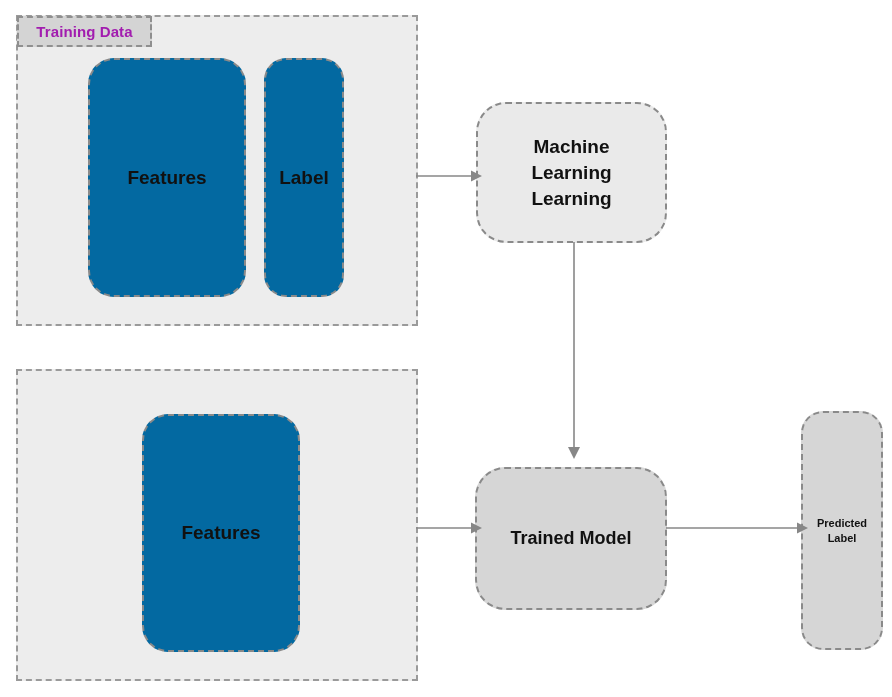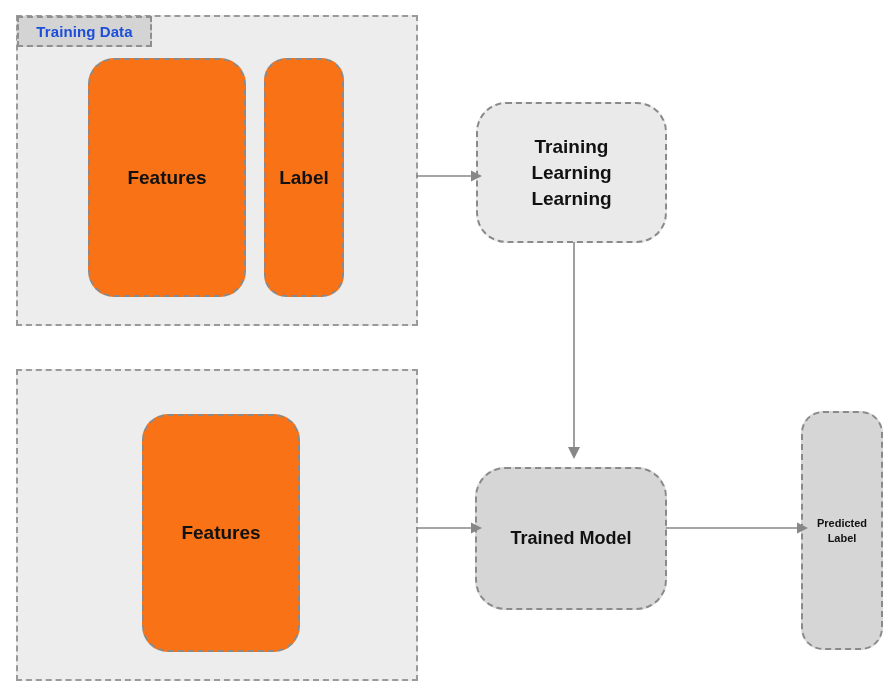--- a/index.html
+++ b/index.html
@@ -26,37 +26,37 @@
   .panel-label {
     position: absolute;
     background: #d4d4d4;
     border: 2px dashed #8f8f8f;
     box-sizing: border-box;
     display: flex;
     align-items: center;
     justify-content: center;
     font-size: 15px;
     font-weight: bold;
-    color: #1d4ed8;
+    color: #a21caf;
     letter-spacing: .1px;
   }
 
   
   .rbox {
     position: absolute;
     box-sizing: border-box;
     border: 2px dashed #8a8a8a;
     border-radius: 26px;
     display: flex;
     align-items: center;
     justify-content: center;
     text-align: center;
     color: #111111;
   }
-  .rbox.light  { background: #f97316; }
+  .rbox.light  { background: #0369a1; }
   .rbox.mid    { background: #eaeaea; }
   .rbox.dark   { background: #d6d6d6; }
 
   .t-lg   { font-size: 19px; font-weight: bold; line-height: 26px; }
   .t-md   { font-size: 18px; font-weight: bold; line-height: 25px; margin-top: 12px; }
   .t-sm   { font-size: 11px; font-weight: bold; line-height: 15px; }
 
   
   .conn { position: absolute; }
   .conn svg { display: block; overflow: visible; }
@@ -81,21 +81,21 @@
   </div>
 
   <div class="panel" style="left:16px; top:369px; width:402px; height:312px;">
   </div>
 
   <div class="rbox light t-lg" style="left:142px; top:414px; width:158px; height:238px;">
     <span>Features</span>
   </div>
 
   <div class="rbox mid t-lg" style="left:476px; top:102px; width:191px; height:141px; border-radius:30px; flex-direction:column;">
-    <span>Training</span>
+    <span>Machine</span>
     <span>Learning</span>
     <span>Learning</span>
   </div>
 
   <div class="rbox dark t-md" style="left:475px; top:455px; width:192px; height:143px; border-radius:30px;">
     <span>Trained Model</span>
   </div>
 
   <div class="rbox dark t-sm" style="left:801px; top:411px; width:82px; height:239px; border-radius:22px; flex-direction:column;align-items:center;">
     <span>Predicted</span>

